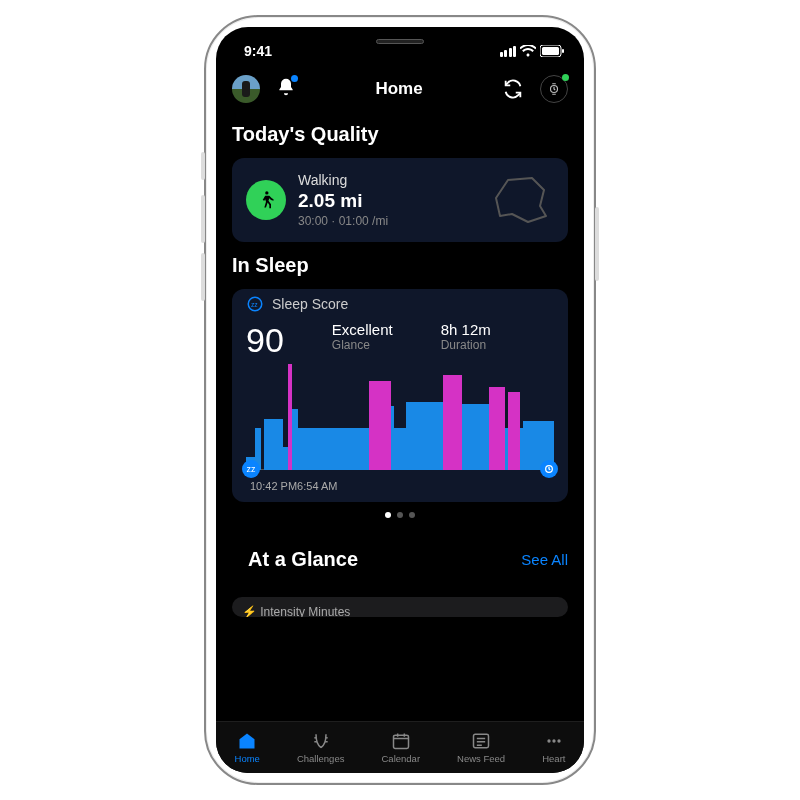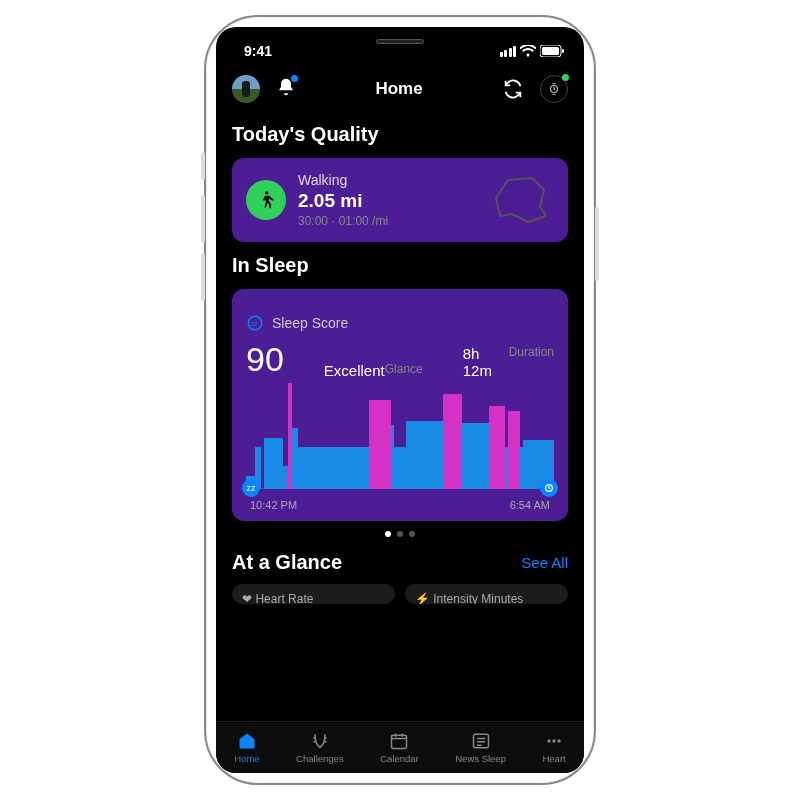--- a/index.html
+++ b/index.html
@@ -19,21 +19,21 @@
     box-shadow: 0 0 0 1px #eee inset;
   }
   .side-btn { position:absolute; background:#ddd; border-radius:3px; }
   .side-btn.l1 { left:-5px; top:135px; width:4px; height:28px; }
   .side-btn.l2 { left:-5px; top:178px; width:4px; height:48px; }
   .side-btn.l3 { left:-5px; top:236px; width:4px; height:48px; }
   .side-btn.r1 { right:-5px; top:190px; width:4px; height:74px; }
   .screen {
     width: 100%; height: 100%;
     background: #000;
-    border-radius: 20px;
+    border-radius: 32px;
     overflow: hidden;
     position: relative;
     color: #fff;
   }
   .notch {
     position: absolute; top: 0; left: 50%; transform: translateX(-50%);
     width: 168px; height: 28px; background: #000;
     border-bottom-left-radius: 18px; border-bottom-right-radius: 18px;
     z-index: 50;
     display:flex; align-items:center; justify-content:center;
@@ -57,44 +57,44 @@
   .avatar { width:28px; height:28px; border-radius:50%; background:linear-gradient(180deg,#6aa0c8 50%,#3a5a2a 50%); position:relative; overflow:hidden;}
   .avatar::after{content:"";position:absolute;left:10px;top:6px;width:8px;height:16px;background:#1a1a1a;border-radius:3px;}
   .bell { position:relative; }
   .dot { position:absolute; top:-2px; right:-2px; width:7px; height:7px; background:#0a84ff; border-radius:50%; }
   .dot.green { background:#30d158; }
   .ring { width:28px;height:28px;border:1.5px solid #444;border-radius:50%;display:flex;align-items:center;justify-content:center;position:relative;}
   .content { padding: 4px 16px 0 16px; overflow:hidden; height:calc(100% - 40px - 44px - 56px);}
   h2 { font-size:20px; font-weight:700; margin: 8px 0 12px 0; }
   h2.tight { margin-top:12px; }
   .card {
-    background:#4c1d95; border-radius:12px; padding:14px;
+    background:#0f172a; border-radius:12px; padding:14px;
   }
   .activity-card { display:flex; align-items:center; gap:12px; position:relative;}
   .walk-icon { width:40px;height:40px;border-radius:50%;background:#30d158;display:flex;align-items:center;justify-content:center;}
   .act-title { font-size:14px; color:#ddd; margin-bottom:2px;}
   .act-dist { font-size:19px; font-weight:600;}
   .act-sub { font-size:12px; color:#888; margin-top:2px;}
   .route { position:absolute; right:14px; top:50%; transform:translateY(-50%);}
-  .focus-card { padding:25px 14px 10px 14px; }
+  .focus-card { padding:6px 14px 10px 14px; }
   .focus-head { display:flex; align-items:center; gap:8px; font-size:14px; color:#ccc; margin-bottom:8px;}
-  .score-row { display:flex; gap:40px; align-items:flex-end; margin-bottom:4px;}
+  .score-row { display:flex; gap:20px; align-items:flex-start; margin-bottom:4px;}
   .score { font-size:34px; font-weight:400;}
-  .metric { display:flex; }
+  .metric { display:flex; flex-direction:column;margin-left:28px;}
   .metric .val { font-size:15px; color:#fff;}
   .metric .lab { font-size:12px; color:#888;}
   .chart { height:128px; position:relative; margin-top:4px;}
   .chart-area { position:absolute; left:0; right:0; bottom:22px; top:0;}
   .baseline { position:absolute; bottom:0; left:0; right:0; height:1px; background:#555;}
   .bar { position:absolute; bottom:0;}
   .bar.blue { background:#1989e6;}
   .bar.pink { background:#d532c5; z-index:2;}
   .cap { position:absolute; bottom:-8px; width:18px;height:18px;border-radius:50%;background:#0a84ff;display:flex;align-items:center;justify-content:center;font-size:9px;color:#fff; z-index:3;}
   .cap.left{left:-4px}.cap.right{right:-4px}
-  .chart-times { position:absolute; bottom:0; left:4px; right:4px; display:flex; justify-content:space-between; font-size:11px; color:#aaa;}
+  .chart-times { position:absolute; bottom:0; left:4px; right:4px; display:flex; justify-content:flex-start; font-size:11px; color:#aaa;}
   .pager { display:flex; gap:6px; justify-content:center; margin:10px 0 4px 0;}
   .pager span { width:6px;height:6px;border-radius:50%;background:#555;}
   .pager span.on { background:#fff;}
   .glance-head { display:flex; justify-content:space-between; align-items:center; margin-top:14px;}
   .see-all { color:#0a84ff; font-size:15px;}
   .glance-row { display:flex; gap:10px; margin-top:10px;}
   .glance-card { flex:1; background:#1c1c1e; border-radius:12px; height:20px; padding:8px 10px; font-size:12px; color:#aaa; overflow:hidden;}
   .tabbar {
     position:absolute; bottom:0; left:0; right:0; height:52px;
     background:#0d0d0d; border-top:1px solid #1e1e1e;
@@ -241,25 +241,24 @@
         </div>
       </div>
 
       <div class="pager">
         <span class="on"></span>
           <span></span>
           <span></span>
       </div>
 
       <div class="glance-head">
-        <h2 style="margin:0">At a Glance</h2>
+        <h2 style="margin:16px">At a Glance</h2>
         <span class="see-all">See All</span>
       </div>
       <div class="glance-row">
-        <div class="glance-card">❤ <span>Heart Rate</span></div>
         <div class="glance-card">⚡ <span>Intensity Minutes</span></div>
       </div>
     </div>
 
     <div class="tabbar">
       <div class="tab active">
         <svg viewBox="0 0 24 24" fill="currentColor">
             <path d="M3 10l9-7 9 7v11H3z"></path>
           </svg>
         <span>Home</span>
@@ -275,21 +274,21 @@
             <rect x="3" y="5" width="18" height="16" rx="2"></rect>
             <path d="M3 9h18M8 3v4M16 3v4"></path>
           </svg>
         <span>Calendar</span>
       </div>
       <div class="tab">
         <svg viewBox="0 0 24 24" fill="none" stroke="currentColor" stroke-width="1.8">
             <rect x="3" y="4" width="18" height="16" rx="2"></rect>
             <path d="M7 9h10M7 13h10M7 17h6"></path>
           </svg>
-        <span>News Sleep</span>
+        <span>News Feed</span>
       </div>
       <div class="tab">
         <svg viewBox="0 0 24 24" fill="currentColor">
             <circle cx="6" cy="12" r="2"></circle>
             <circle cx="12" cy="12" r="2"></circle>
             <circle cx="18" cy="12" r="2"></circle>
           </svg>
         <span>Heart</span>
       </div>
     </div>

